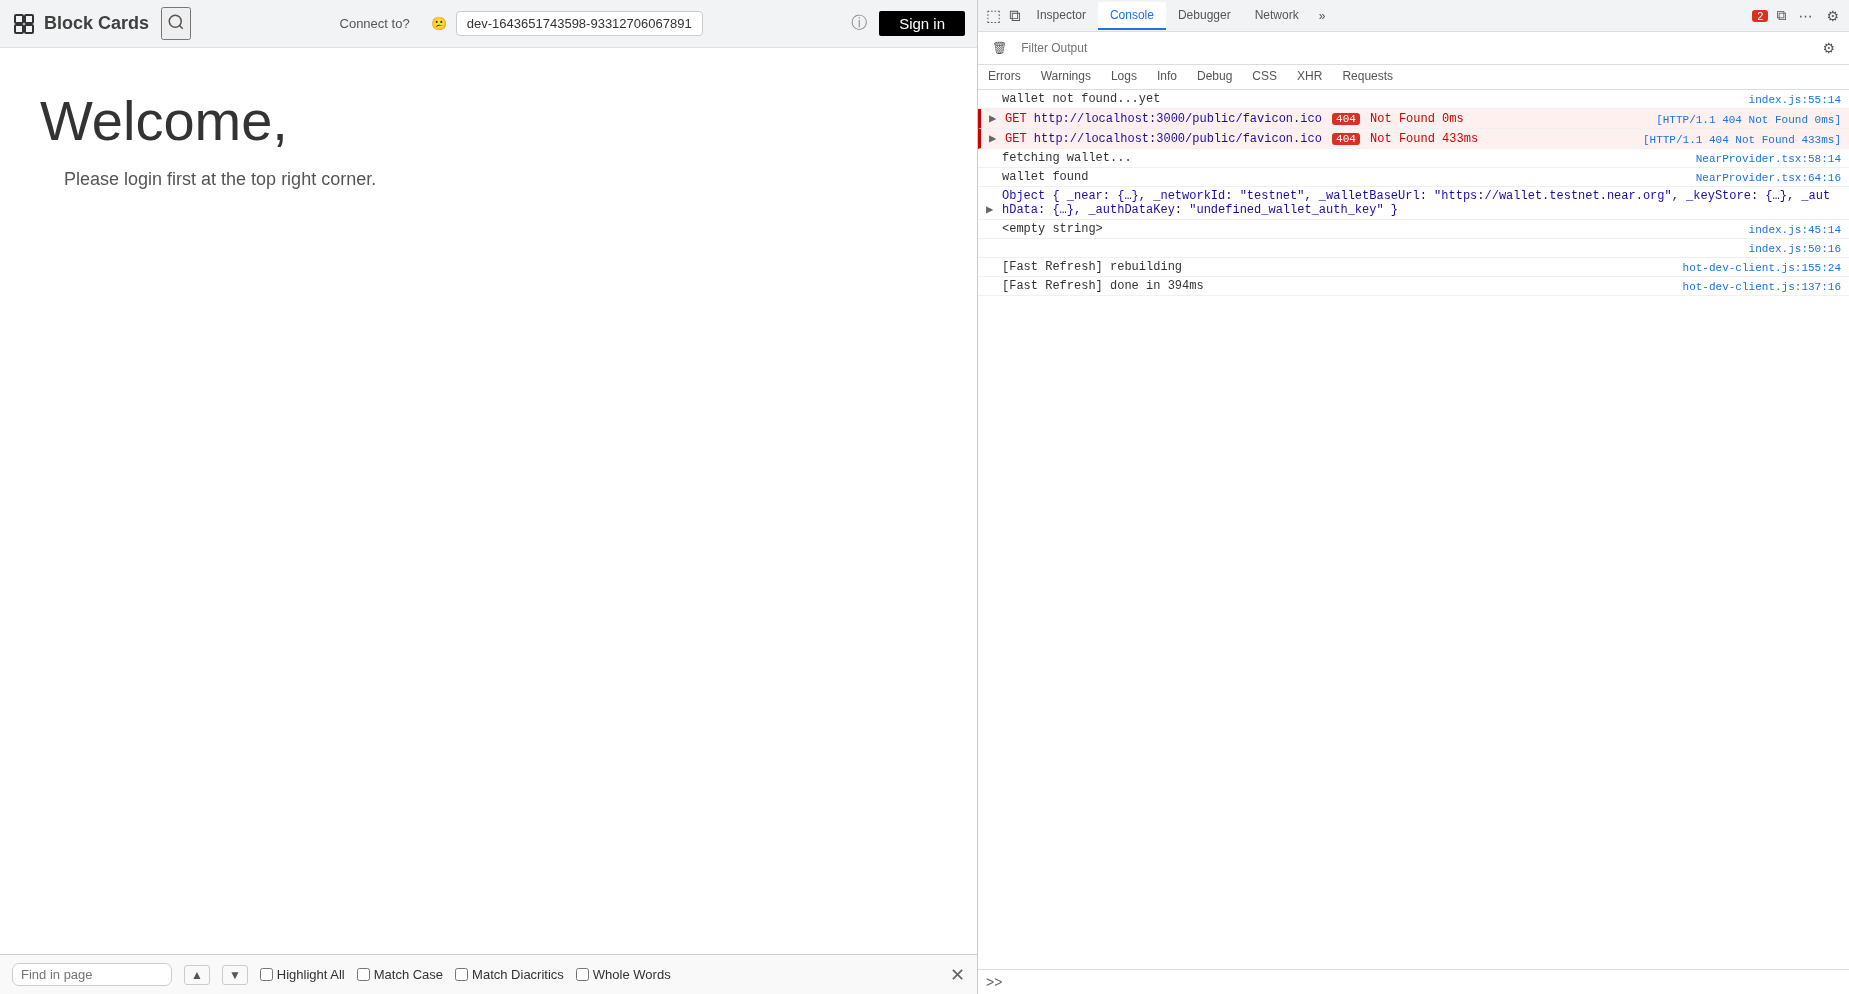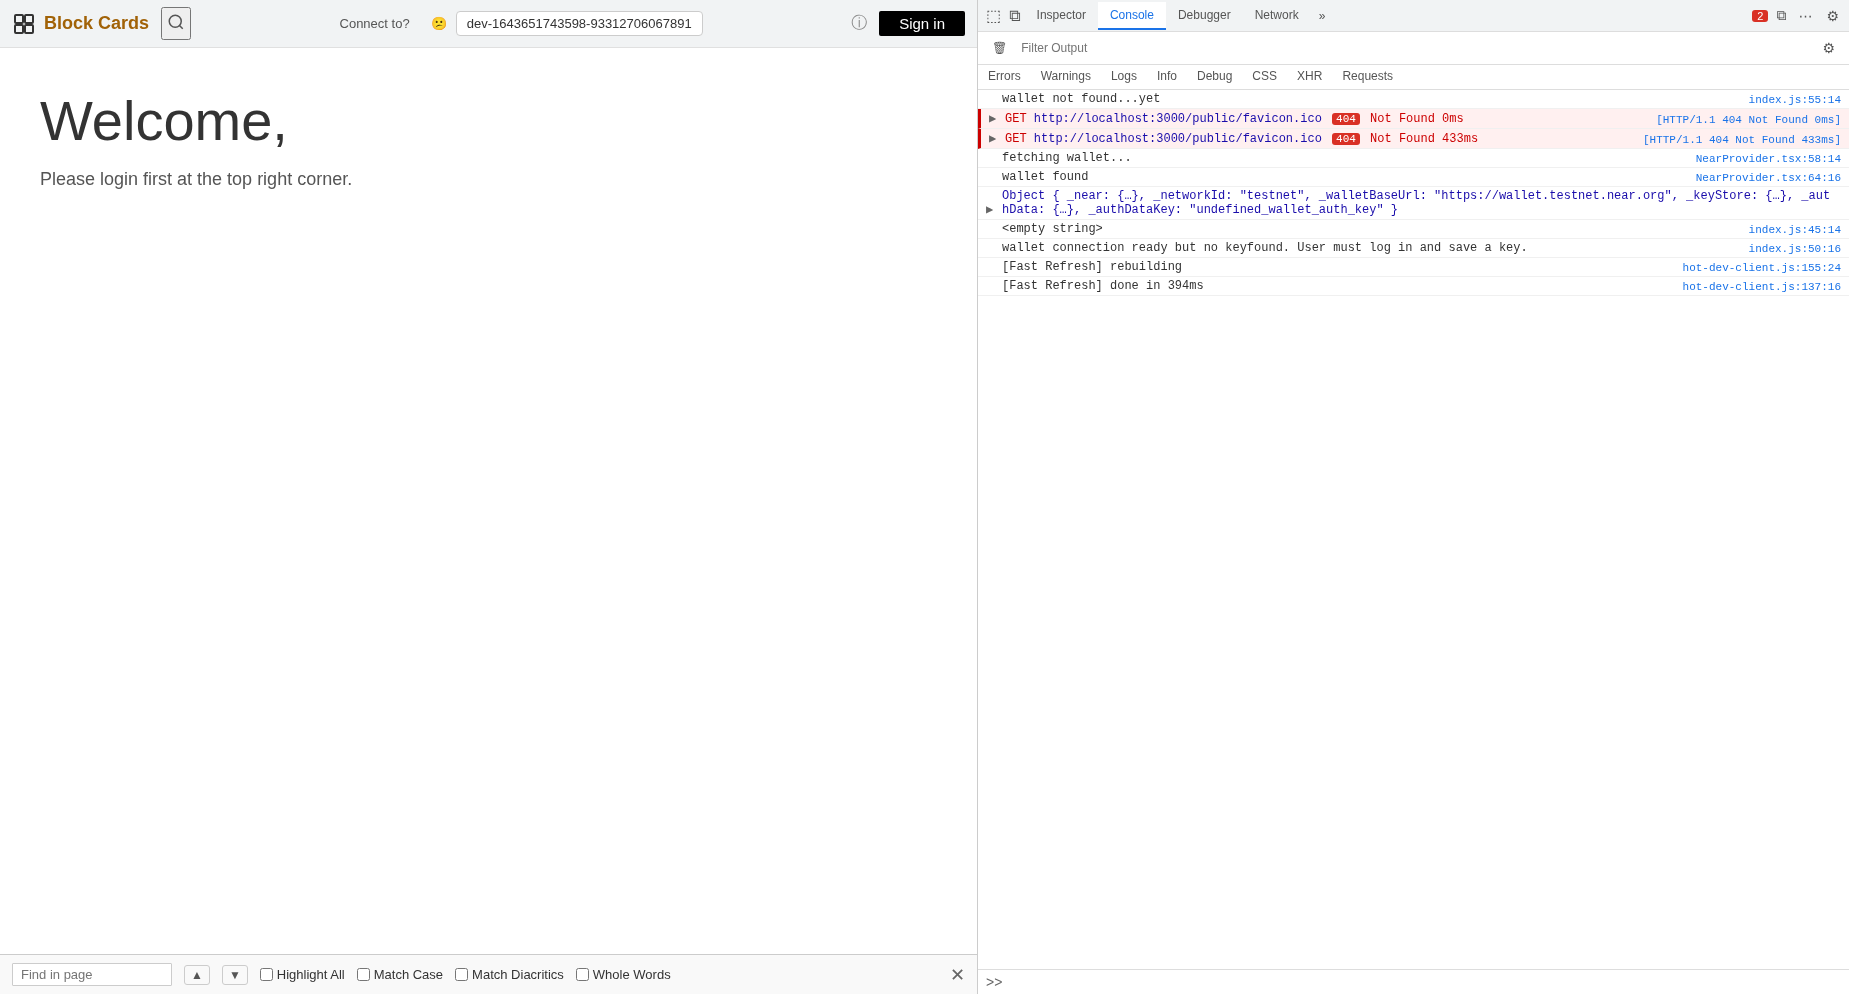--- a/index.html
+++ b/index.html
@@ -6,37 +6,37 @@
     body { font-family: -apple-system, BlinkMacSystemFont, 'Segoe UI', sans-serif; background: #fff; display: flex; flex-direction: column; height: 994px; overflow: hidden; }
 
     
     .main-layout { display: flex; flex: 1; overflow: hidden; }
 
     
     .browser-area { flex: 1; display: flex; flex-direction: column; min-width: 0; }
 
     
     .top-bar { display: flex; align-items: center; padding: 4px 12px; border-bottom: 1px solid #e0e0e0; height: 48px; gap: 12px; background: #f1f3f4; }
-    .logo-area { display: flex; align-items: center; gap: 8px; font-weight: 700; font-size: 18px; color: #a16207; white-space: nowrap; }
+    .logo-area { display: flex; align-items: center; gap: 8px; font-weight: 700; font-size: 18px; color: #404040; white-space: nowrap; }
     .logo-icon { width: 24px; height: 24px; }
     .search-icon-btn { padding: 4px; cursor: pointer; color: #555; }
     .url-area { display: flex; align-items: center; gap: 8px; flex: 1; justify-content: center; }
     .connect-to { display: flex; align-items: center; gap: 22px; font-size: 13px; color: #555; }
     .url-bar { font-size: 13px; color: #333; background: #fff; border: 1px solid #ccc; border-radius: 4px; padding: 4px 10px; }
     .info-icon { color: #888; font-size: 16px; cursor: pointer; }
     .sign-in-btn { background: #000; color: #fff; border: none; border-radius: 2px; padding: 4px 20px; font-size: 15px; font-weight: 500; cursor: pointer; white-space: nowrap; }
 
     
     .page-content { flex: 1; padding: 40px; overflow: auto; }
     .welcome-title { font-size: 56px; font-weight: 300; color: #333; margin-bottom: 16px; }
-    .welcome-subtitle { font-size: 18px; color: #555; }
+    .welcome-subtitle { font-size: 18px; color: #555; margin-left: 24px; }
 
     
     .find-bar { display: flex; align-items: center; gap: 12px; padding: 6px 12px; border-top: 1px solid #ccc; background: #f9f9f9; height: 40px; }
-    .find-input { border: 1px solid #ccc; border-radius: 1px; padding: 3px 8px; font-size: 13px; width: 160px; }
+    .find-input { border: 1px solid #ccc; border-radius: 7px; padding: 3px 8px; font-size: 13px; width: 160px; }
     .find-nav-btn { background: none; border: 1px solid #ccc; border-radius: 3px; padding: 2px 6px; cursor: pointer; font-size: 12px; color: #555; }
     .find-option { display: flex; align-items: center; gap: 4px; font-size: 13px; color: #333; cursor: pointer; }
     .find-option input[type="checkbox"] { cursor: pointer; }
     .find-close { margin-left: auto; background: none; border: none; cursor: pointer; font-size: 18px; color: #666; }
 
     
     .devtools-panel { width: 872px; min-width: 872px; border-left: 1px solid #ccc; display: flex; flex-direction: column; background: #fff; font-size: 12px; }
 
     
     .devtools-tabs { display: flex; align-items: center; border-bottom: 1px solid #ddd; background: #f1f3f4; height: 32px; padding: 0 4px; gap: 0; }
@@ -222,21 +222,20 @@
       </div>
 
       <div class="console-entry log">
         <span class="expand-arrow">&nbsp;</span>
         <span class="message">&lt;empty string&gt;</span>
         <span class="source">index.js:45:14</span>
       </div>
 
       <div class="console-entry log">
         <span class="expand-arrow">&nbsp;</span>
-        <span class="message">wallet connection ready but no keyfound. User must log in and save a key.</span>
         <span class="source">index.js:50:16</span>
       </div>
 
       <div class="console-entry log">
         <span class="expand-arrow">&nbsp;</span>
         <span class="message">[Fast Refresh] rebuilding</span>
         <span class="source" style="color:#1a73e8;">hot-dev-client.js:155:24</span>
       </div>
 
       <div class="console-entry log">

